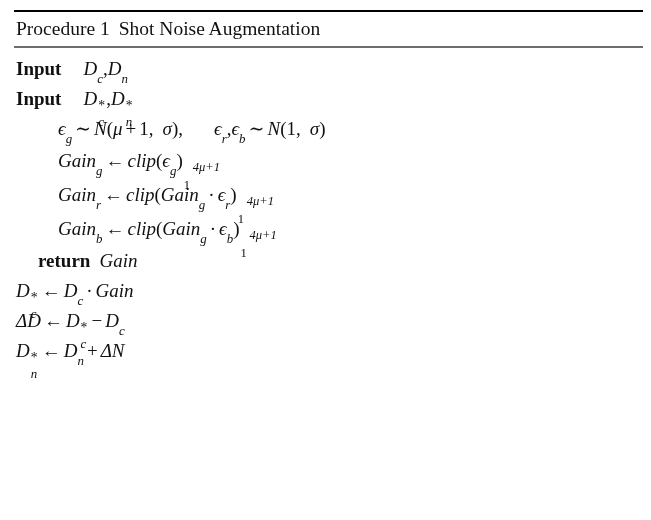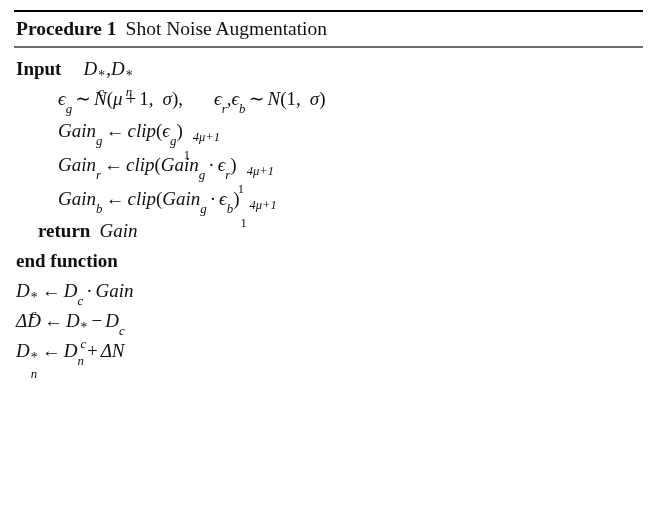--- a/index.html
+++ b/index.html
@@ -33,21 +33,21 @@
     border-top: 2.2px solid #6d6d6d;
   }
 
   
   .caption {
     font-size: 19.5px;
     line-height: 1;
     padding: 7px 0 7px 2px;
     white-space: nowrap;
   }
-  .caption .kw { font-weight: bold; margin-top: 12px; }
+  .caption .kw { font-weight: normal; margin-top: 12px; }
   .caption .ttl { font-weight: normal; }
 
   
   .body-block {
     padding: 6px 0 6px 0;
   }
   .line {
     font-size: 19px;
     line-height: 30px;
     height: 30px;
@@ -144,20 +144,23 @@
   <div class="rule-top"></div>
 
   <div class="caption">
     <span class="kw">Procedure 1</span><span class="gap"></span><span class="ttl">Shot Noise Augmentation</span>
   </div>
 
   <div class="rule-mid"></div>
 
   <div class="body-block">
 
+    <div class="line">
+      <span class="kw">Input</span><span class="gap-lg"></span><span class="mi">D</span><sub>c</sub><span class="mn">,</span><span class="mi">D</span><sub>n</sub>
+    </div>
 
     <div class="line">
       <span class="kw">Input</span><span class="gap-lg"></span><span class="mi">D</span><span class="updown"><span class="u">*</span><span class="d">c</span></span><span class="gap"></span><span class="mn">,</span><span class="mi">D</span><span class="updown"><span class="u">*</span><span class="d">n</span></span>
     </div>
 
 
     <div class="line ind2">
       <span class="mi">ϵ</span><sub>g</sub><span class="op">∼</span><span class="cal">Ν</span><span class="mn">(</span><span class="mi">μ</span><span class="op">+</span><span class="mn">1</span><span class="mn">,</span><span class="gap"></span><span class="mi">σ</span><span class="mn">)</span><span class="mn">,</span><span class="gap-lg"></span><span class="gap"></span><span class="mi">ϵ</span><sub>r</sub><span class="mn">,</span><span class="mi">ϵ</span><sub>b</sub><span class="op">∼</span><span class="cal">Ν</span><span class="mn">(</span><span class="mn">1</span><span class="mn">,</span><span class="gap"></span><span class="mi">σ</span><span class="mn">)</span>
     </div>
 
@@ -171,23 +174,20 @@
 
     <div class="line tall ind2">
       <span class="mi">Gain</span><sub>b</sub><span class="op">←</span><span class="mi">clip</span><span class="mn">(</span><span class="mi">Gain</span><sub>g</sub><span class="op">·</span><span class="mi">ϵ</span><sub>b</sub><span class="mn">)</span><span class="limits"><span class="hi">4μ+1</span><span class="lo">1</span></span><span class="limits-pad"></span>
     </div>
 
 
     <div class="line ind1">
       <span class="kw">return</span><span class="gap"></span><span class="mi">Gain</span>
     </div>
 
-    <div class="line">
-      <span class="kw">end function</span>
-    </div>
 
 
     <div class="line">
       <span class="mi">D</span><span class="updown"><span class="u">*</span><span class="d">c</span></span><span class="gap"></span><span class="op">←</span><span class="mi">D</span><sub>c</sub><span class="op">·</span><span class="mi">Gain</span>
     </div>
 
     <div class="line">
       <span class="mi">ΔD</span><span class="op">←</span><span class="mi">D</span><span class="updown"><span class="u">*</span><span class="d">c</span></span><span class="gap"></span><span class="op">−</span><span class="mi">D</span><sub>c</sub>
     </div>
 

